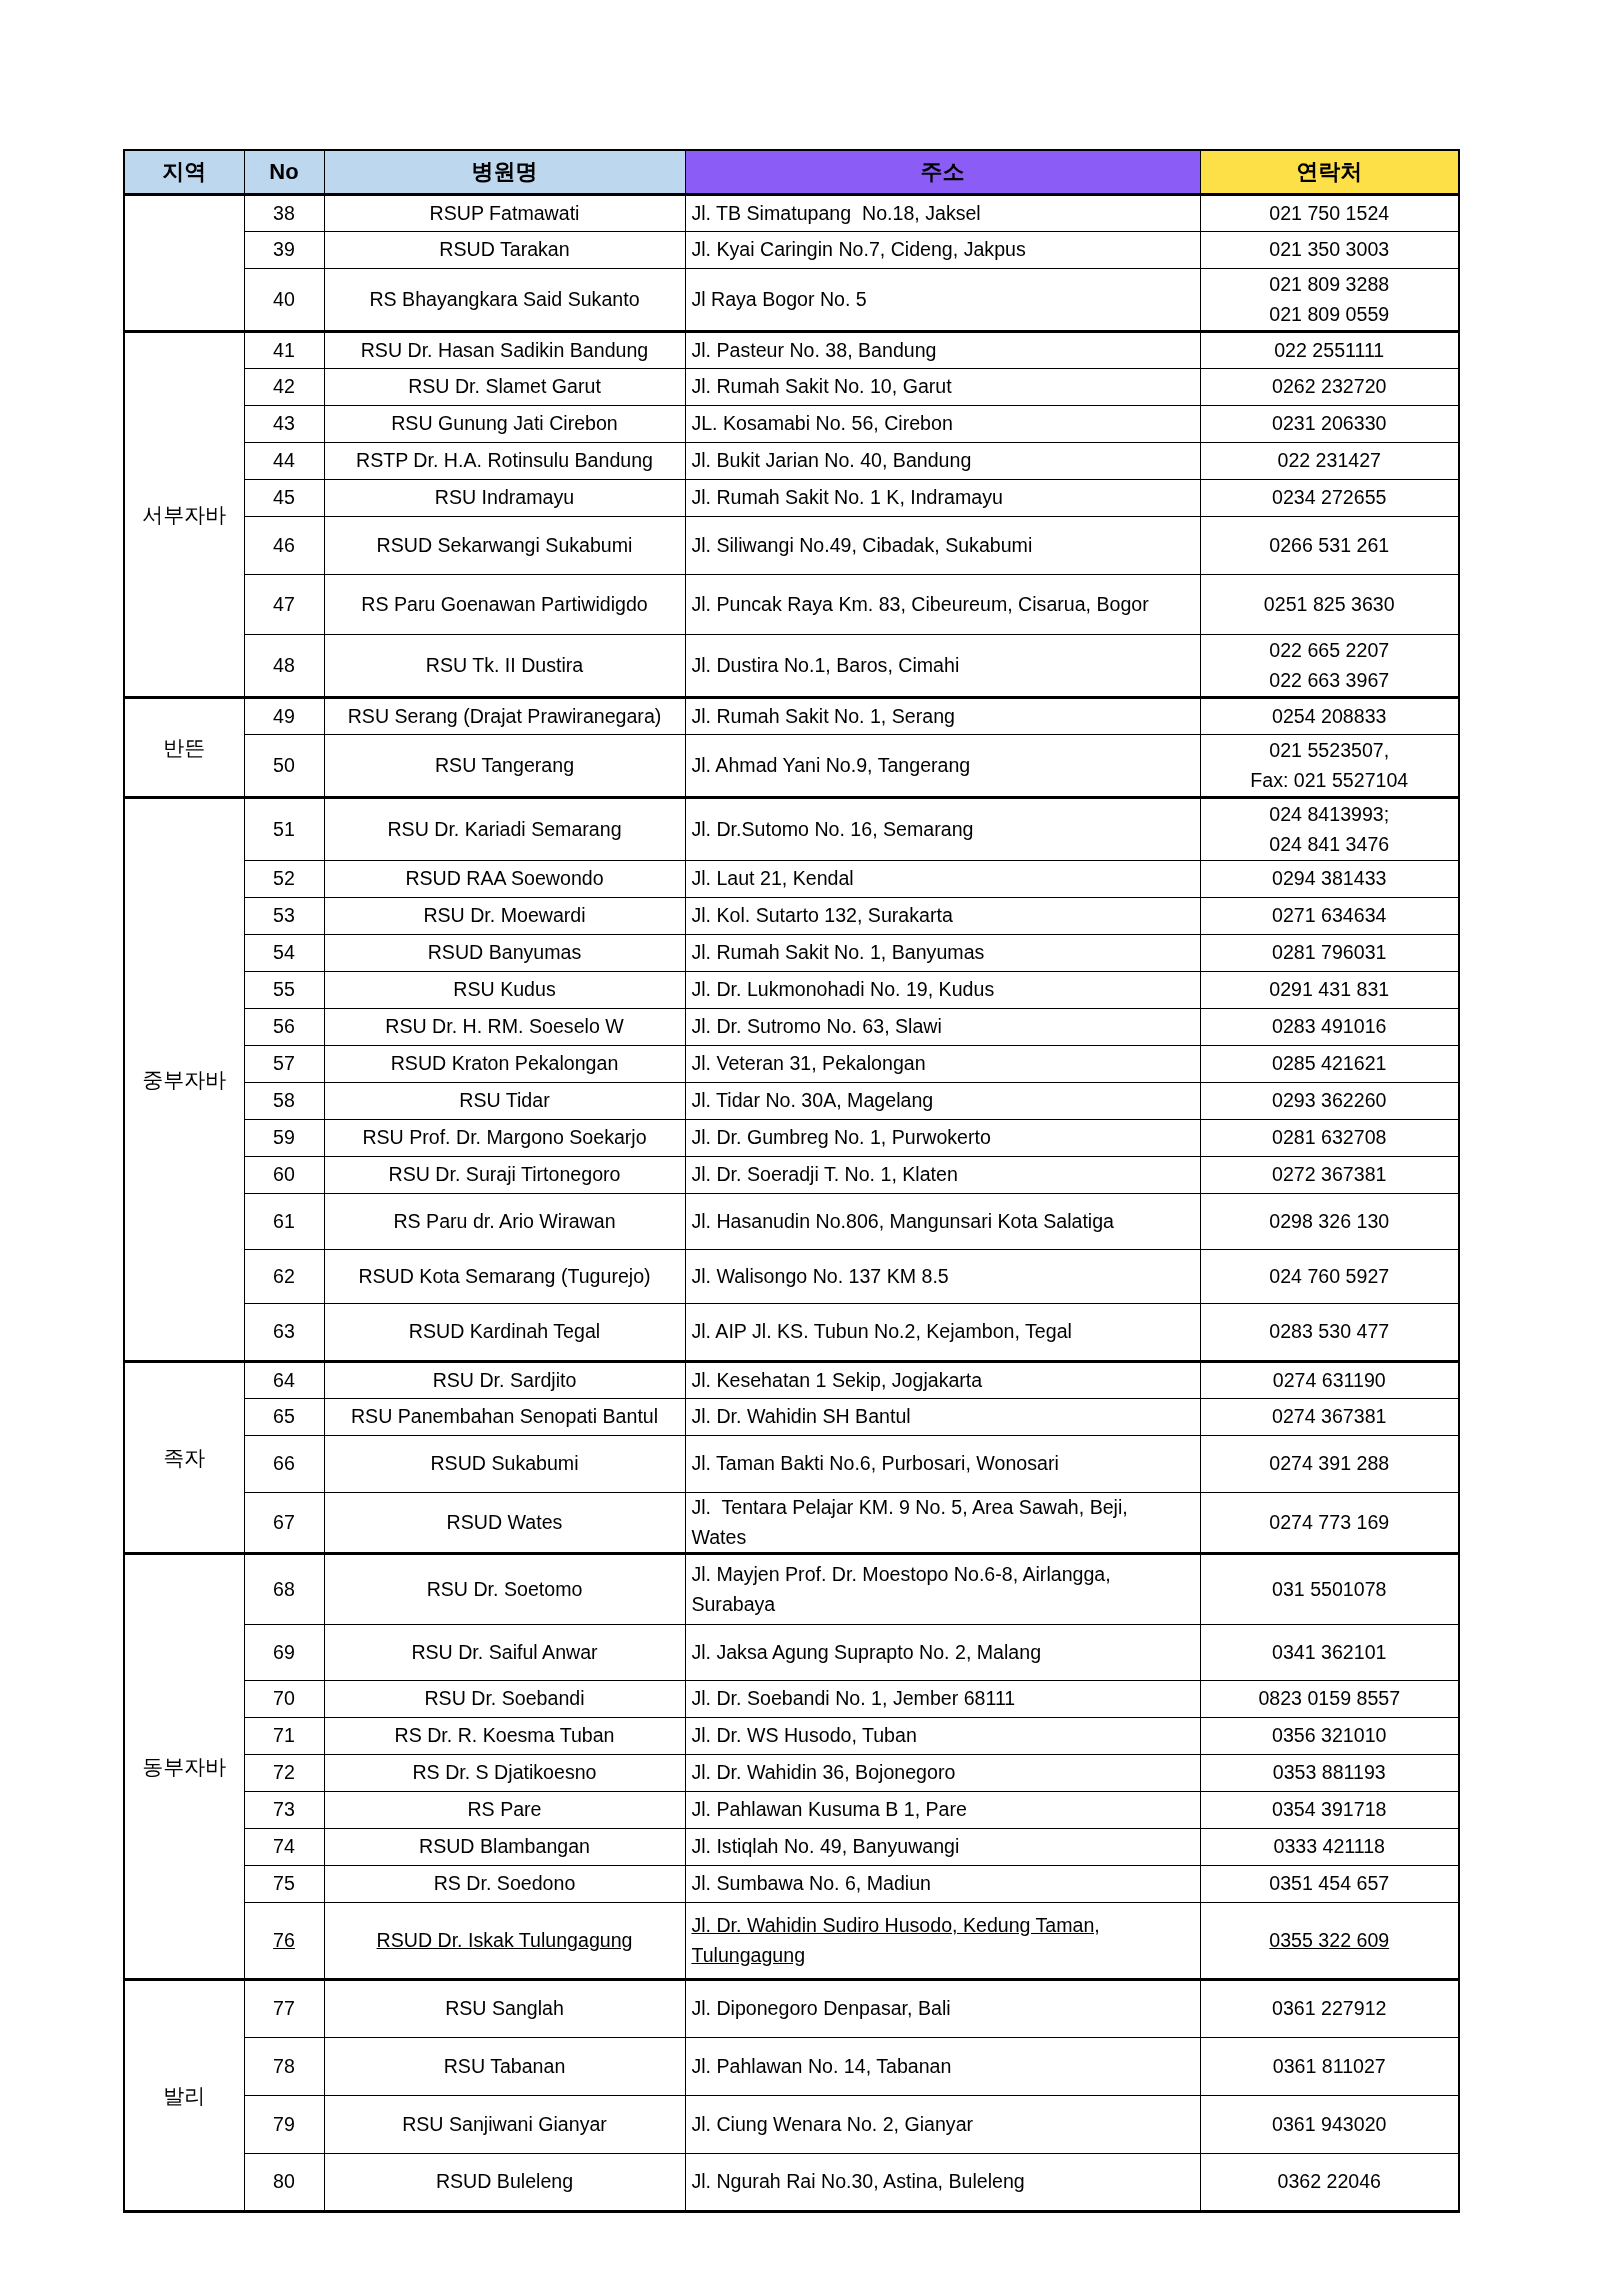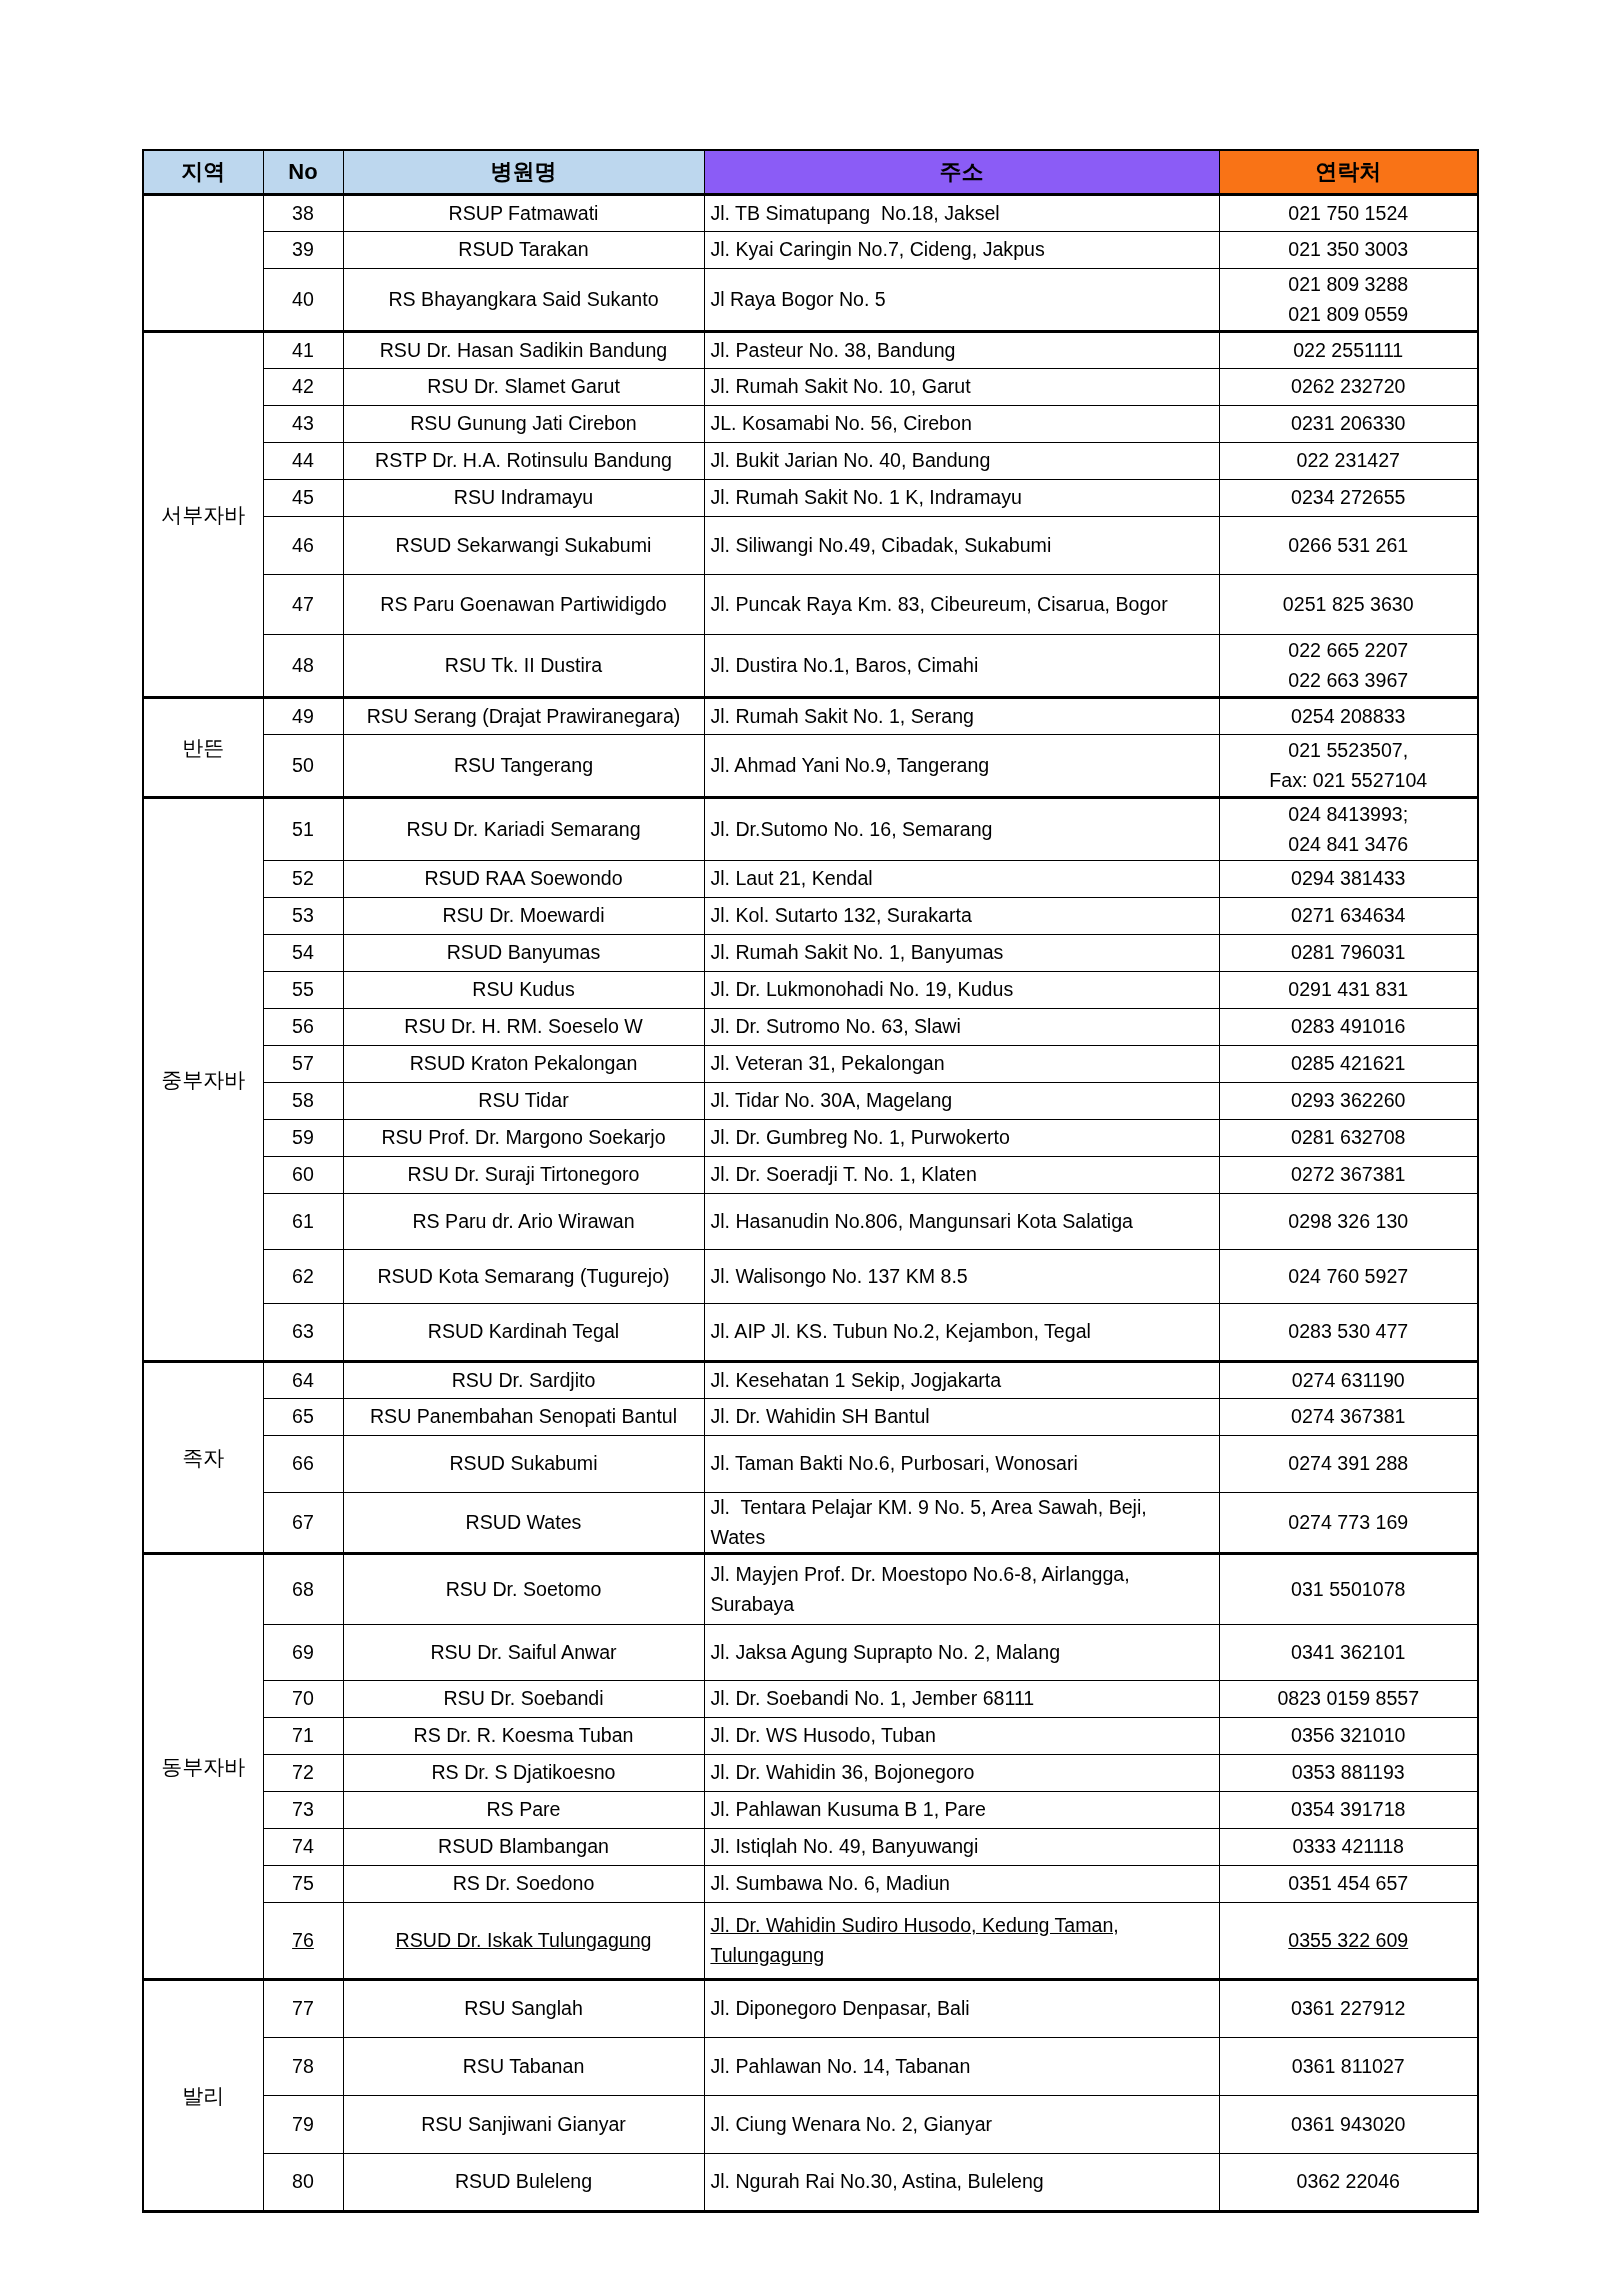--- a/index.html
+++ b/index.html
@@ -3,21 +3,21 @@
 <meta charset="utf-8">
 <style>
   html,body{margin:0;padding:0;}
   body{
     width:1623px;height:2295px;
     background:#ffffff;
     font-family:"Liberation Sans","DejaVu Sans",sans-serif;
     color:#000;
     position:relative;
   }
-  .sheet{position:absolute;top:149px;left:142px;}
+  .sheet{position:absolute;top:149px;left:123px;}
   table{
     border-collapse:collapse;
     table-layout:fixed;
     width:1336px;
     border:2.6px solid #000;
   }
   th,td{
     border:1.3px solid #000;
     vertical-align:middle;
     overflow:hidden;
@@ -60,21 +60,21 @@
       <col style="width:361px">
       <col style="width:515px">
       <col style="width:259px">
     </colgroup>
     <thead>
       <tr>
         <th style="background: rgb(189, 215, 238);">지역</th>
         <th style="background: rgb(189, 215, 238);">No</th>
         <th style="background: rgb(189, 215, 238);">병원명</th>
         <th style="background: #8b5cf6;">주소</th>
-        <th style="background: #f97316;">연락처</th>
+        <th style="background: #fde047;">연락처</th>
       </tr>
     </thead>
     <tbody>
         <tr style="height: 37px;">
           <td class="region" rowspan="3"></td>
           <td class="num">38</td>
           <td class="name">RSUP Fatmawati</td>
           <td class="addr">Jl. TB Simatupang  No.18, Jaksel</td>
           <td class="contact">021 750 1524</td>
         </tr>

